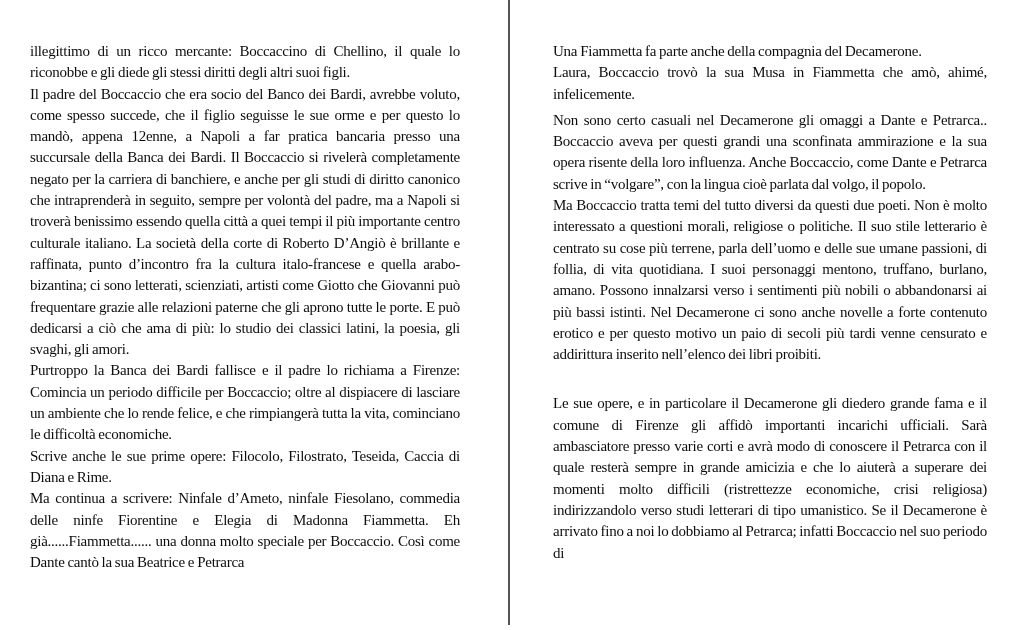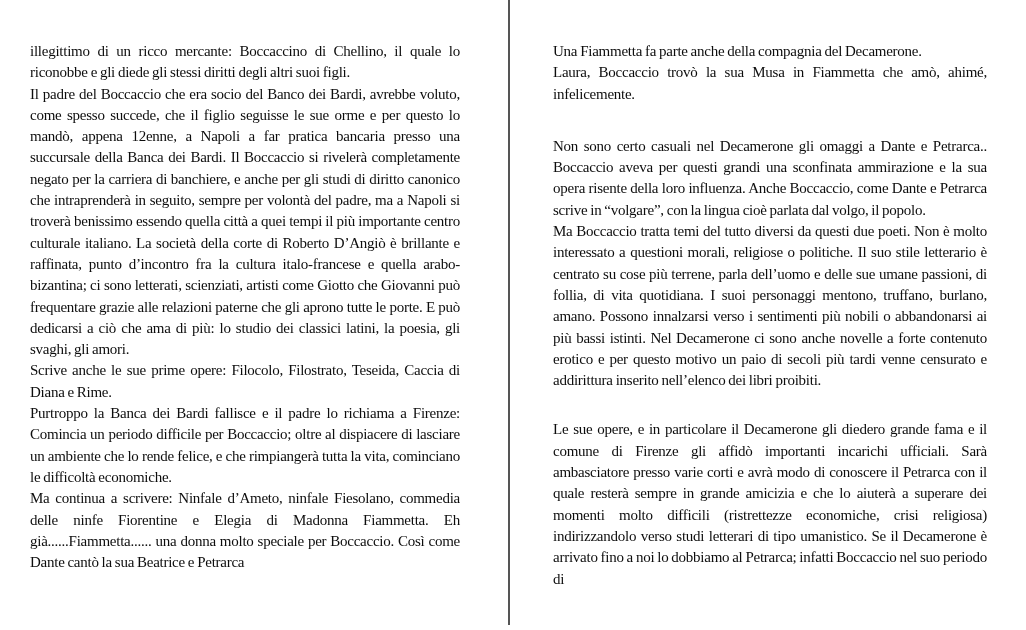--- a/index.html
+++ b/index.html
@@ -24,41 +24,41 @@
     top: 41px;
     font-size: 15px;
     line-height: 21.3px;
     letter-spacing: -0.25px;
     word-spacing: -0.6px;
     text-align: justify;
   }
   .page-left  { left: 30px;  width: 430px; }
   .page-right { left: 553px; width: 434px; }
   .para { margin: 0; padding: 0; }
-  .gap-before    { margin-top: 31px; }
+  .gap-before    { margin-top: 5px; }
   .gap-before-sm { margin-top: 28px; }
   .page-divider {
     position: absolute;
     left: 508px;
     top: 0;
     width: 2px;
     height: 625px;
     background: #555555;
   }
 </style>
 </head>
 <body>
 
 <div class="spread" style="color: rgb(13, 13, 13);">
 
   <div class="page page-left">
     <p class="para">illegittimo di un ricco mercante: Boccaccino di Chellino, il quale lo riconobbe e gli diede gli stessi diritti degli altri suoi figli.</p>
     <p class="para">Il padre del Boccaccio che era socio del Banco dei Bardi, avrebbe voluto, come spesso succede, che il figlio seguisse le sue orme e per questo lo mandò, appena 12enne, a Napoli a far pratica bancaria presso una succursale della Banca dei Bardi. Il Boccaccio si rivelerà completamente negato per la carriera di banchiere, e anche per gli studi di diritto canonico che intraprenderà in seguito, sempre per volontà del padre, ma a Napoli si troverà benissimo essendo quella città a quei tempi il più importante centro culturale italiano. La società della corte di Roberto D’Angiò è brillante e raffinata, punto d’incontro fra la cultura italo-francese e quella arabo-bizantina; ci sono letterati, scienziati, artisti come Giotto che Giovanni può frequentare grazie alle relazioni paterne che gli aprono tutte le porte. E può dedicarsi  a ciò che ama di più: lo studio dei classici latini, la poesia, gli svaghi, gli amori.</p>
+    <p class="para">Purtroppo la Banca dei Bardi fallisce e il padre lo richiama a Firenze: Comincia un periodo difficile per Boccaccio; oltre al dispiacere di lasciare un ambiente che lo rende felice, e che rimpiangerà tutta la vita, cominciano le difficoltà economiche.</p>
     <p class="para">Scrive anche le sue prime opere: Filocolo, Filostrato, Teseida, Caccia di Diana e Rime.</p>
-    <p class="para">Purtroppo la Banca dei Bardi fallisce e il padre lo richiama a Firenze: Comincia un periodo difficile per Boccaccio; oltre al dispiacere di lasciare un ambiente che lo rende felice, e che rimpiangerà tutta la vita, cominciano le difficoltà economiche.</p>
     <p class="para">Ma continua a scrivere: Ninfale d’Ameto, ninfale Fiesolano, commedia delle ninfe Fiorentine e Elegia di Madonna Fiammetta. Eh già......Fiammetta...... una donna molto speciale per Boccaccio.  Così come Dante cantò la sua Beatrice e Petrarca</p>
   </div>
 
   <div class="page-divider" style="background: rgb(85, 85, 85);"></div>
 
   <div class="page page-right">
     <p class="para">Una Fiammetta fa parte anche della compagnia del Decamerone.</p>
     <p class="para">Laura, Boccaccio trovò la sua Musa in Fiammetta che amò, ahimé, infelicemente.</p>
     <p class="para gap-before">Non sono certo casuali nel Decamerone gli omaggi a Dante e Petrarca.. Boccaccio aveva per questi grandi una sconfinata ammirazione e la sua opera risente della loro influenza.  Anche Boccaccio, come Dante e Petrarca scrive in “volgare”, con la lingua cioè parlata dal volgo, il popolo.</p>
     <p class="para">Ma Boccaccio tratta temi del tutto diversi da questi due poeti. Non è molto interessato a questioni morali, religiose o politiche. Il suo stile letterario è centrato su cose più terrene, parla dell’uomo e delle sue umane passioni, di follia, di vita quotidiana. I suoi personaggi mentono, truffano, burlano, amano. Possono innalzarsi verso i sentimenti più nobili o abbandonarsi ai più bassi istinti. Nel Decamerone ci sono anche novelle a forte contenuto erotico e per questo motivo un paio di secoli più tardi   venne censurato e addirittura inserito nell’elenco dei libri proibiti.</p>

